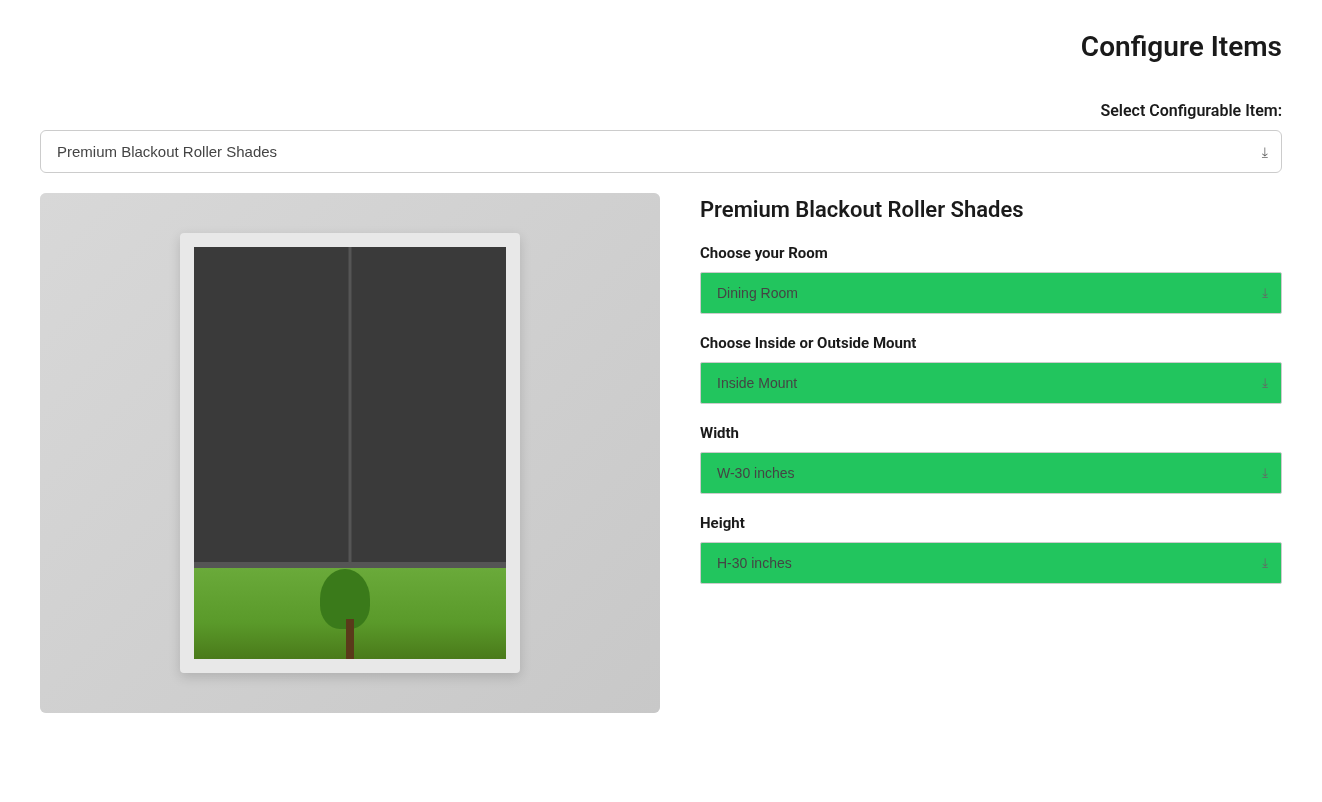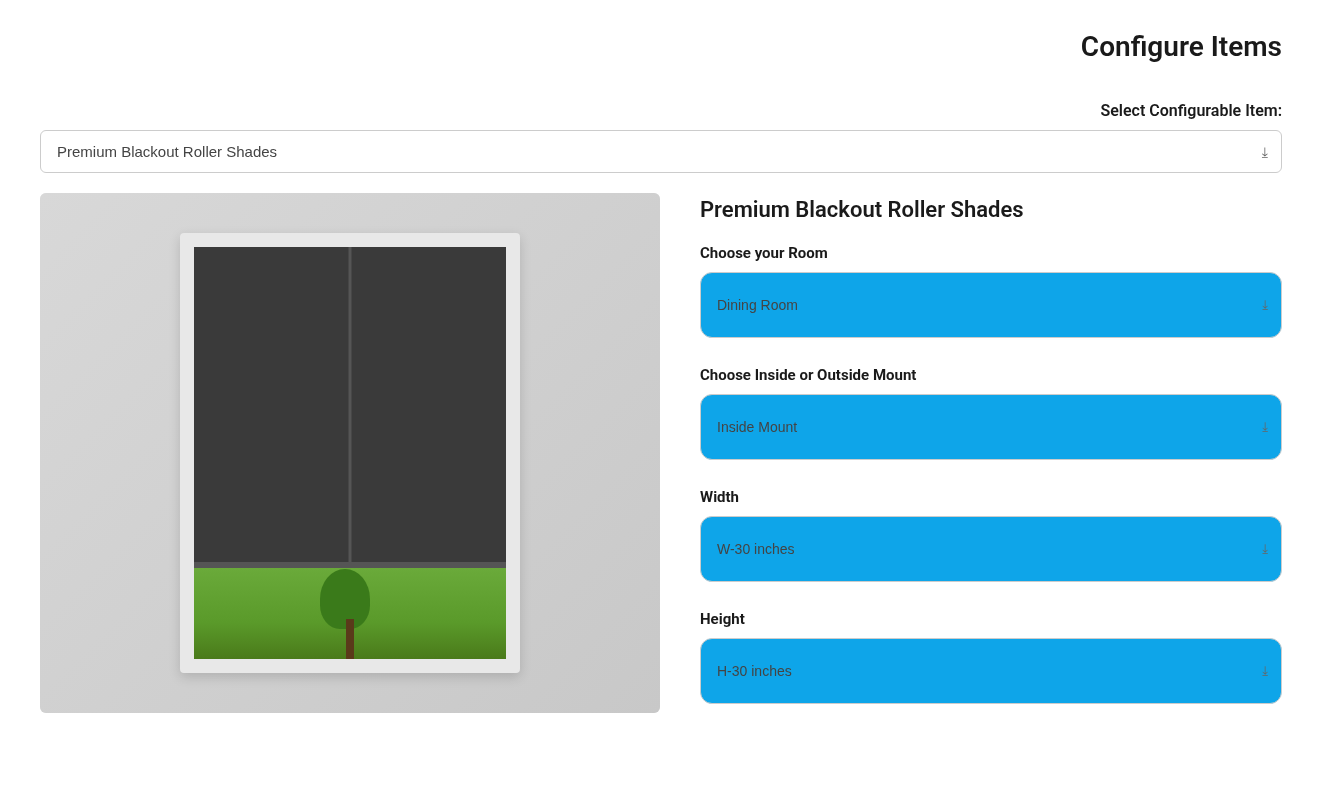--- a/index.html
+++ b/index.html
@@ -181,43 +181,43 @@
     }
 
     .product-name {
       font-size: 22px;
       font-weight: 600;
       color: #1a1a1a;
       margin-bottom: 22px;
     }
 
     .option-group {
-      margin-bottom: 28px;
+      margin-bottom: 20px;
     }
 
     .option-label {
       font-size: 15px;
       font-weight: 700;
       color: #1a1a1a;
       margin-bottom: 10px;
     }
 
     .option-dropdown-wrapper {
       position: relative;
       width: 100%;
     }
 
     .option-select {
       width: 100%;
-      padding: 24px 16px;
+      padding: 12px 16px;
       font-size: 14px;
       color: #444;
-      background-color: #0ea5e9;
+      background-color: #22c55e;
       border: 1px solid #cccccc;
-      border-radius: 12px;
+      border-radius: 2px;
       appearance: none;
       -webkit-appearance: none;
       cursor: pointer;
       outline: none;
     }
 
     .option-chevron {
       position: absolute;
       right: 14px;
       top: 50%;

